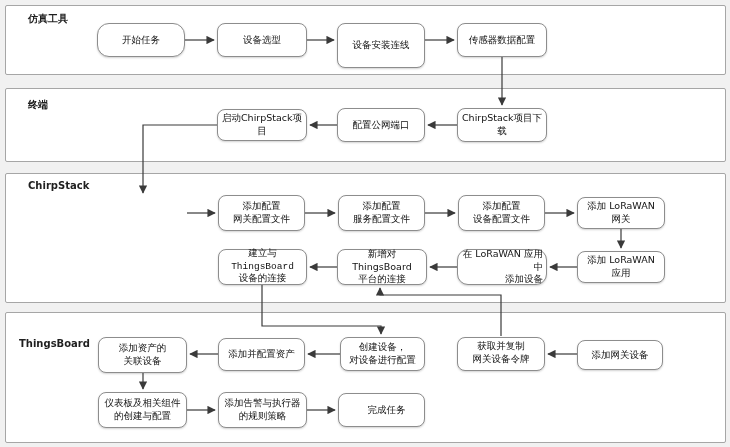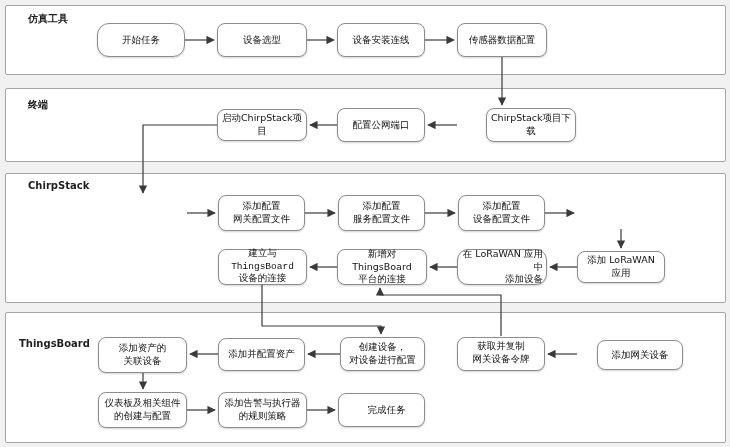--- a/index.html
+++ b/index.html
@@ -63,46 +63,47 @@
       <span class="lane-label" style="left: 22px; top: 9px;">终端</span>
     </div>
     <div class="lane" style="left: 5px; top: 173px; width: 721px; height: 130px; border-color: rgb(166, 166, 166); background: rgb(255, 255, 255);">
       <span class="lane-label" style="left: 22px; top: 6px;">ChirpStack</span>
     </div>
     <div class="lane" style="left: 5px; top: 312px; width: 721px; height: 131px; border-color: rgb(166, 166, 166); background: rgb(255, 255, 255);">
       <span class="lane-label" style="left: 13px; top: 25px;">ThingsBoard</span>
     </div>
     <div class="node" style="left: 97px; top: 23px; width: 88px; height: 34px; border-radius: 12px; border-color: rgb(141, 141, 141); background: rgb(255, 255, 255); color: rgb(17, 17, 17);">开始任务</div>
     <div class="node" style="left: 217px; top: 23px; width: 90px; height: 34px; border-radius: 8px; border-color: rgb(141, 141, 141); background: rgb(255, 255, 255); color: rgb(17, 17, 17);">设备选型</div>
-    <div class="node" style="left: 337px; top: 23px; width: 88px; height: 34px; border-radius: 8px; border-color: rgb(141, 141, 141); background: rgb(255, 255, 255); color: rgb(17, 17, 17);">设备安装连线</div>
+    <div class="node" style="left: 337px; top: 23px; width: 88px; height: 45px; border-radius: 8px; border-color: rgb(141, 141, 141); background: rgb(255, 255, 255); color: rgb(17, 17, 17);">设备安装连线</div>
     <div class="node" style="left: 457px; top: 23px; width: 90px; height: 34px; border-radius: 8px; border-color: rgb(141, 141, 141); background: rgb(255, 255, 255); color: rgb(17, 17, 17);">传感器数据配置</div>
-    <div class="node" style="left: 457px; top: 108px; width: 90px; height: 34px; border-radius: 8px; border-color: rgb(141, 141, 141); background: rgb(255, 255, 255); color: rgb(17, 17, 17); margin-left: 29px;">ChirpStack项目下载</div>
+    <div class="node" style="left: 457px; top: 108px; width: 90px; height: 34px; border-radius: 8px; border-color: rgb(141, 141, 141); background: rgb(255, 255, 255); color: rgb(17, 17, 17);">ChirpStack项目下载</div>
     <div class="node" style="left: 337px; top: 108px; width: 88px; height: 34px; border-radius: 8px; border-color: rgb(141, 141, 141); background: rgb(255, 255, 255); color: rgb(17, 17, 17);">配置公网端口</div>
     <div class="node" style="left: 217px; top: 109px; width: 90px; height: 32px; border-radius: 8px; border-color: rgb(141, 141, 141); background: rgb(255, 255, 255); color: rgb(17, 17, 17);">启动ChirpStack项目</div>
     <div class="node" style="left: 218px; top: 195px; width: 87px; height: 36px; border-radius: 8px; border-color: rgb(141, 141, 141); background: rgb(255, 255, 255); color: rgb(17, 17, 17);">添加配置
 网关配置文件</div>
     <div class="node" style="left: 338px; top: 195px; width: 87px; height: 36px; border-radius: 8px; border-color: rgb(141, 141, 141); background: rgb(255, 255, 255); color: rgb(17, 17, 17);">添加配置
 服务配置文件</div>
     <div class="node" style="left: 458px; top: 195px; width: 87px; height: 36px; border-radius: 8px; border-color: rgb(141, 141, 141); background: rgb(255, 255, 255); color: rgb(17, 17, 17);">添加配置
 设备配置文件</div>
+    <div class="node" style="left: 577px; top: 197px; width: 88px; height: 32px; border-radius: 8px; border-color: rgb(141, 141, 141); background: rgb(255, 255, 255); color: rgb(17, 17, 17);">添加 LoRaWAN 网关</div>
     <div class="node" style="left: 577px; top: 251px; width: 88px; height: 32px; border-radius: 8px; border-color: rgb(141, 141, 141); background: rgb(255, 255, 255); color: rgb(17, 17, 17);">添加 LoRaWAN 应用</div>
     <div class="node" style="left: 457px; top: 249px; width: 90px; height: 36px; border-radius: 11px; border-color: rgb(141, 141, 141); background: rgb(255, 255, 255); color: rgb(17, 17, 17); text-align: right;">在 LoRaWAN 应用中
 添加设备</div>
     <div class="node" style="left: 337px; top: 249px; width: 90px; height: 36px; border-radius: 8px; border-color: rgb(141, 141, 141); background: rgb(255, 255, 255); color: rgb(17, 17, 17);">新增对ThingsBoard
 平台的连接</div>
     <div class="node" style="left: 218px; top: 249px; width: 89px; height: 36px; border-radius: 8px; border-color: rgb(141, 141, 141); background: rgb(255, 255, 255); color: rgb(17, 17, 17); font-family: Liberation Mono, monospace;">建立与ThingsBoard
 设备的连接</div>
     <div class="node" style="left: 340px; top: 337px; width: 85px; height: 34px; border-radius: 8px; border-color: rgb(141, 141, 141); background: rgb(255, 255, 255); color: rgb(17, 17, 17);">创建设备，
 对设备进行配置</div>
     <div class="node" style="left: 218px; top: 338px; width: 87px; height: 33px; border-radius: 8px; border-color: rgb(141, 141, 141); background: rgb(255, 255, 255); color: rgb(17, 17, 17);">添加并配置资产</div>
     <div class="node" style="left: 98px; top: 337px; width: 89px; height: 36px; border-radius: 8px; border-color: rgb(141, 141, 141); background: rgb(255, 255, 255); color: rgb(17, 17, 17);">添加资产的
 关联设备</div>
     <div class="node" style="left: 457px; top: 337px; width: 88px; height: 34px; border-radius: 8px; border-color: rgb(141, 141, 141); background: rgb(255, 255, 255); color: rgb(17, 17, 17); font-family: Liberation Mono, monospace;">获取并复制
 网关设备令牌</div>
-    <div class="node" style="left: 577px; top: 340px; width: 86px; height: 30px; border-radius: 8px; border-color: rgb(141, 141, 141); background: rgb(255, 255, 255); color: rgb(17, 17, 17); margin-left: 20px;">添加网关设备</div>
+    <div class="node" style="left: 577px; top: 340px; width: 86px; height: 30px; border-radius: 8px; border-color: rgb(141, 141, 141); background: rgb(255, 255, 255); color: rgb(17, 17, 17);">添加网关设备</div>
     <div class="node" style="left: 98px; top: 392px; width: 89px; height: 36px; border-radius: 8px; border-color: rgb(141, 141, 141); background: rgb(255, 255, 255); color: rgb(17, 17, 17);">仪表板及相关组件
 的创建与配置</div>
     <div class="node" style="left: 218px; top: 392px; width: 89px; height: 36px; border-radius: 8px; border-color: rgb(141, 141, 141); background: rgb(255, 255, 255); color: rgb(17, 17, 17);">添加告警与执行器
 的规则策略</div>
     <div class="node" style="left: 338px; top: 393px; width: 87px; height: 34px; border-radius: 8px; border-color: rgb(141, 141, 141); background: rgb(255, 255, 255); color: rgb(17, 17, 17); padding-left: 13px;">完成任务</div>
     <svg id="edges" width="730" height="447">
       <defs>
         <marker id="arrowhead" viewBox="0 0 10 10" refX="9" refY="5" markerWidth="7" markerHeight="7" orient="auto">
           <path d="M0,0 L10,5 L0,10 z" fill="#3a3a3a"></path>
         </marker>

